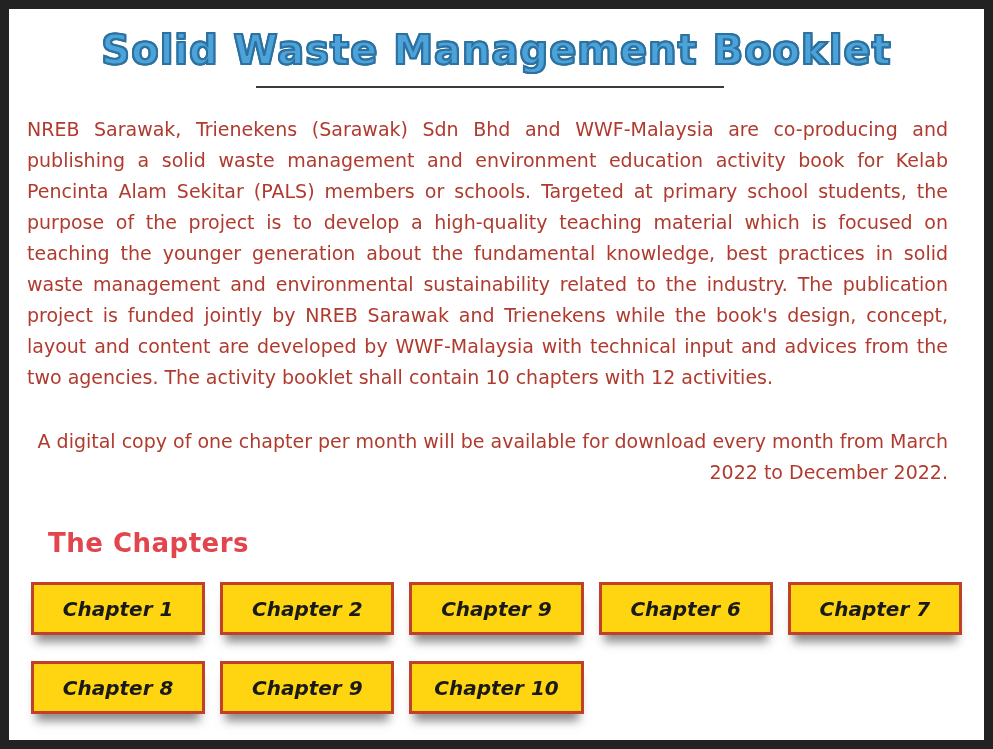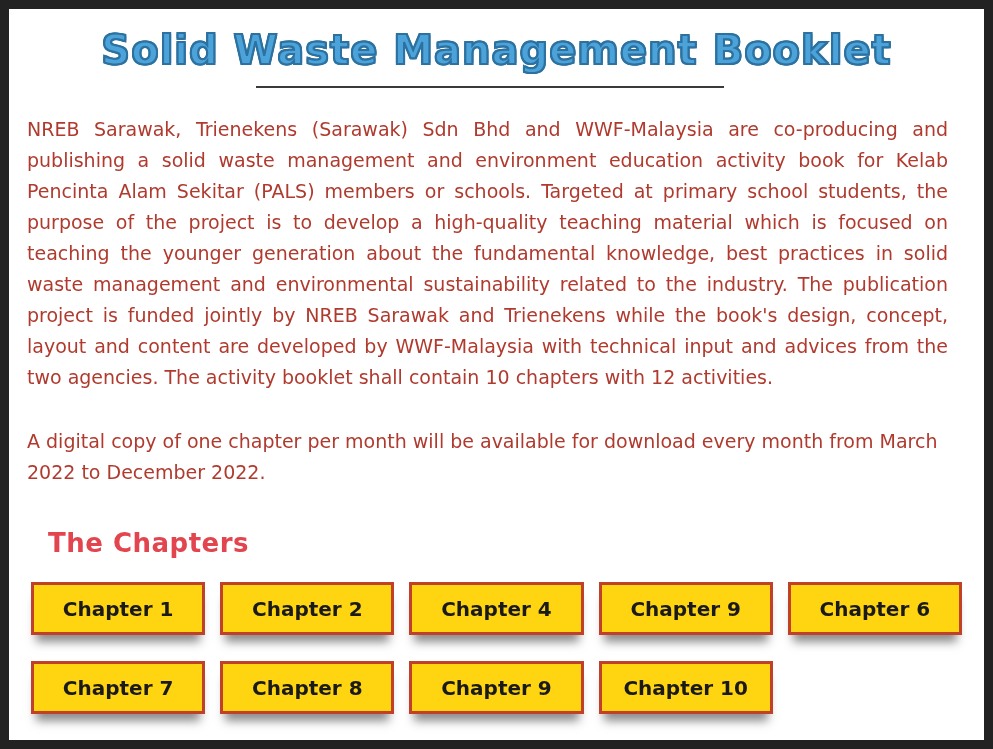--- a/index.html
+++ b/index.html
@@ -56,21 +56,21 @@
   .body-text {
     font-family: "DejaVu Sans", sans-serif;
     color: #B03A2E;
     font-size: 19px;
     line-height: 31px;
     text-align: justify;
     margin: 26px 36px 0 18px;
   }
   .body-text.second {
     margin-top: 33px;
-    text-align: left;
+    text-align: right;
   }
   
   .chapter-grid {
     margin: 24px 22px 0 22px;
     display: grid;
     grid-template-columns: repeat(5, 1fr);
     column-gap: 15px;
     row-gap: 26px;
   }
   .chapter-btn {
@@ -80,20 +80,21 @@
     border: 3px solid #C0402A;
     display: flex;
     align-items: center;
     justify-content: center;
     font-family: "DejaVu Sans", sans-serif;
     font-size: 20px;
     font-weight: 600;
     color: #1a1a1a;
     cursor: pointer;
     box-shadow: 0 12px 9px -5px rgba(45,45,45,0.55);
+    font-style: italic;
   }
 </style>
 </head>
 <body>
 
 <div class="frame">
 
   <h1 class="page-title">Solid Waste Management Booklet</h1>
 
   <div class="title-underline"></div>
@@ -101,21 +102,20 @@
 
   <p class="body-text">NREB Sarawak, Trienekens (Sarawak) Sdn Bhd and WWF-Malaysia are co-producing and publishing a solid waste management and environment education activity book for Kelab Pencinta Alam Sekitar (PALS) members or schools. Targeted at primary school students, the purpose of the project is to develop a high-quality teaching material which is focused on teaching the younger generation about the fundamental knowledge, best practices in solid waste management and environmental sustainability related to the industry. The publication project is funded jointly by NREB Sarawak and Trienekens while the book's design, concept, layout and content are developed by WWF-Malaysia with technical input and advices from the two agencies. The activity booklet shall contain 10 chapters with 12 activities.</p>
 
   <p class="body-text second">A digital copy of one chapter per month will be available for download every month from March 2022 to December 2022.</p>
 
   <h2 class="section-heading heading-chapters">The Chapters</h2>
 
   <div class="chapter-grid">
     <div class="chapter-btn">Chapter 1</div>
     <div class="chapter-btn">Chapter 2</div>
-    <div class="chapter-btn">Chapter 4</div>
     <div class="chapter-btn">Chapter 9</div>
     <div class="chapter-btn">Chapter 6</div>
     <div class="chapter-btn">Chapter 7</div>
     <div class="chapter-btn">Chapter 8</div>
     <div class="chapter-btn">Chapter 9</div>
     <div class="chapter-btn">Chapter 10</div>
   </div>
 
 </div>
 

